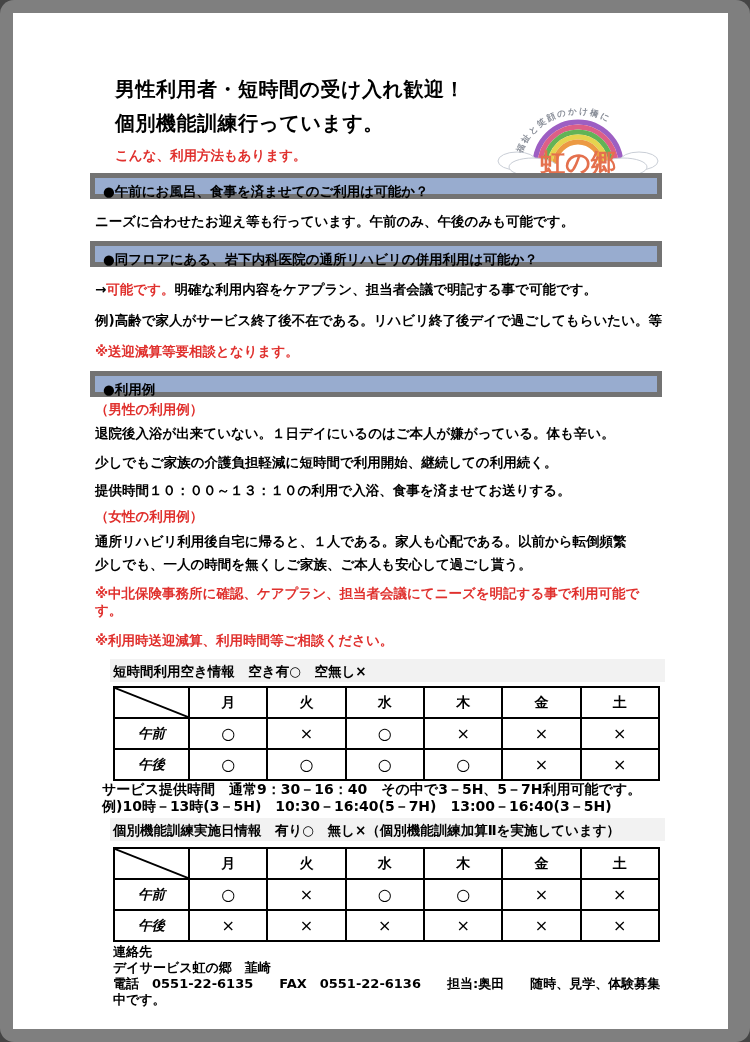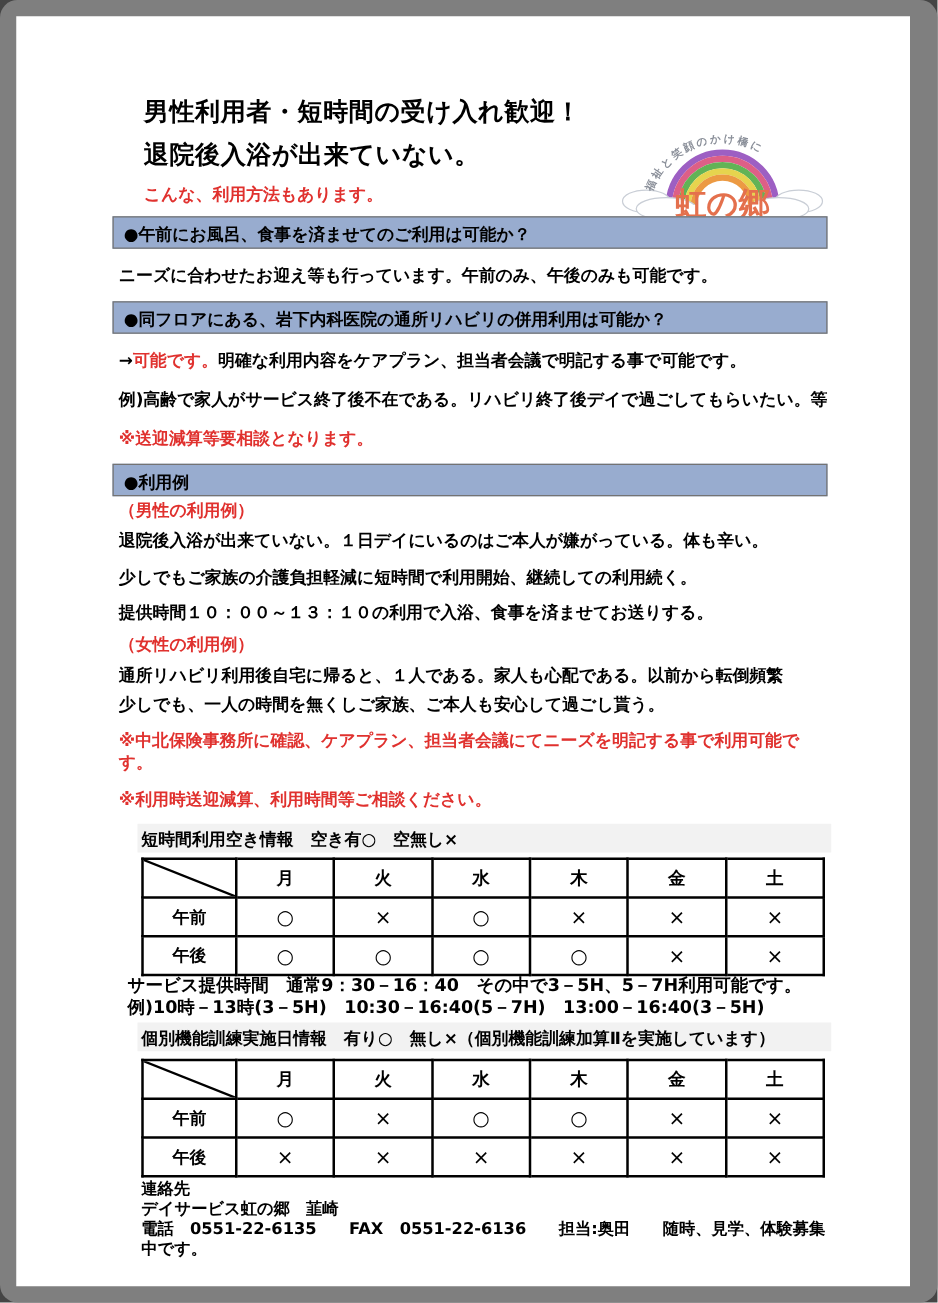--- a/index.html
+++ b/index.html
@@ -20,34 +20,34 @@
   }
   .content { position:relative; margin-left:77px; width:572px; color:#000; }
 
   .title { margin-top:59px; margin-left:25px; font-size:20px; line-height:34px;
            font-weight:900; letter-spacing:0.5px; }
   .lead  { margin-top:7px; margin-left:25px; font-size:13.5px; font-weight:800; color:#e0312e; }
 
   .logo { position:absolute; left:484px; top:88px; width:162px; height:76px; }
 
   .qbar {
-    margin-top:0; background:#98accf; border:1px solid #737373;
+    margin-top:0; background:#98accf; border:5px solid #737373;
     font-size:13.5px; font-weight:800; padding:5px 8px; height:26px;
   }
   .para { margin-left:5px; font-size:13.5px; font-weight:800; line-height:17px; }
   .red  { color:#e0312e; }
 
   .tbl-label {
     margin-left:20px; width:555px; background:#f2f2f2;
     font-size:13.5px; font-weight:800; padding:4px 4px 4px 3px; height:23px;
   }
   table { border-collapse:collapse; table-layout:fixed; margin-left:23px; width:547px; }
   td, th { border:2px solid #000; height:31px; text-align:center; vertical-align:middle; }
   th { font-size:14px; font-weight:800; }
-  td.rowlab { font-size:13.5px; font-weight:800; }
+  td.rowlab { font-size:13.5px; font-weight:800;font-style:italic; }
   td.mark { font-size:16px; font-weight:400; }
   .diag { position:relative; padding:0; }
   .diag svg { position:absolute; inset:0; width:100%; height:100%; display:block; }
 
   .notes { margin-left:12px; font-size:14px; font-weight:800; line-height:16.5px; }
   .footer { margin-left:23px; font-size:13px; font-weight:800; line-height:16px; }
 </style>
 </head>
 <body>
 
@@ -79,21 +79,21 @@
         </text>
 
         <text x="81" y="70" text-anchor="middle" font-size="25" font-weight="900" fill="#e4704d">虹の郷</text>
       </svg>
     </div>
 
     <div class="content">
 
       <div class="title">
         <div>男性利用者・短時間の受け入れ歓迎！</div>
-        <div>退院後入浴が出来ていない。</div>
+        <div>個別機能訓練行っています。</div>
       </div>
       <div class="lead">こんな、利用方法もあります。</div>
 
       <div class="qbar" style="margin-top:8px">●午前にお風呂、食事を済ませてのご利用は可能か？</div>
       <div class="para" style="margin-top:14px">ニーズに合わせたお迎え等も行っています。午前のみ、午後のみも可能です。</div>
 
       <div class="qbar" style="margin-top:11px">●同フロアにある、岩下内科医院の通所リハビリの併用利用は可能か？</div>
       <div class="para" style="margin-top:14px"><span>→</span><span class="red">可能です。</span><span>明確な利用内容をケアプラン、担当者会議で明記する事で可能です。</span></div>
       <div class="para" style="margin-top:14px">例)高齢で家人がサービス終了後不在である。リハビリ終了後デイで過ごしてもらいたい。等</div>
       <div class="para red" style="margin-top:14px">※送迎減算等要相談となります。</div>

